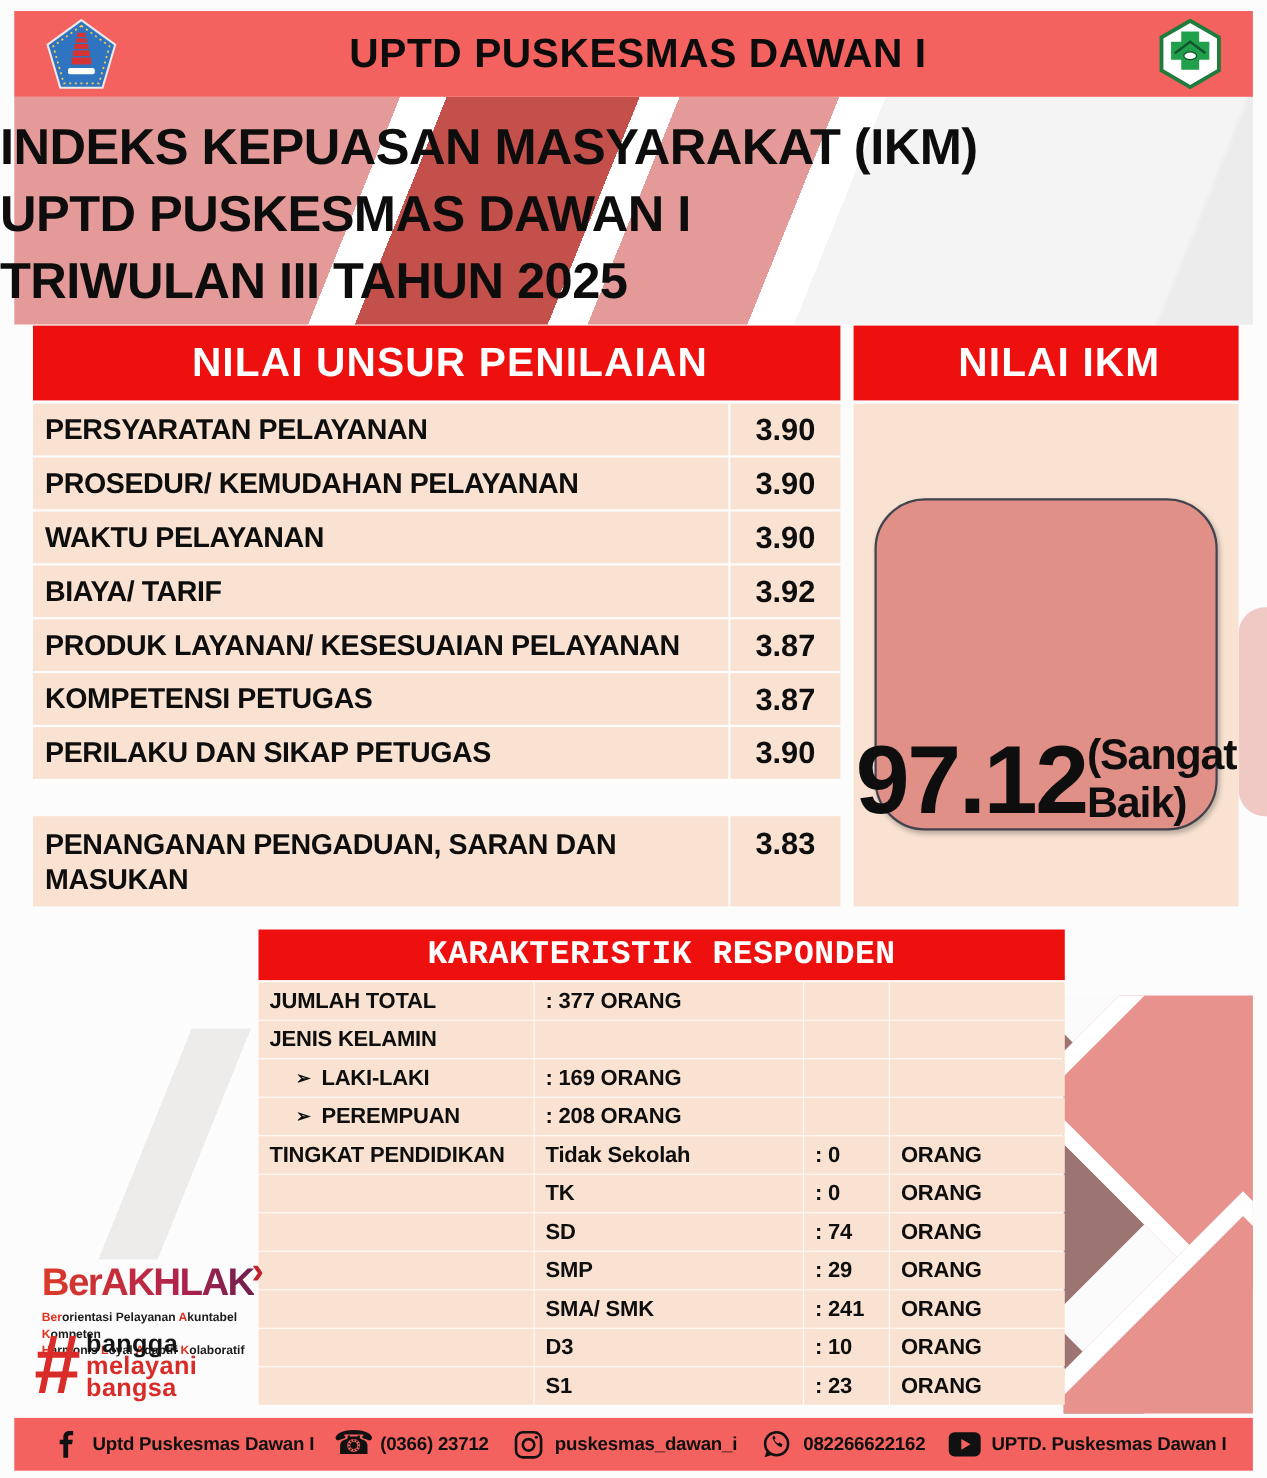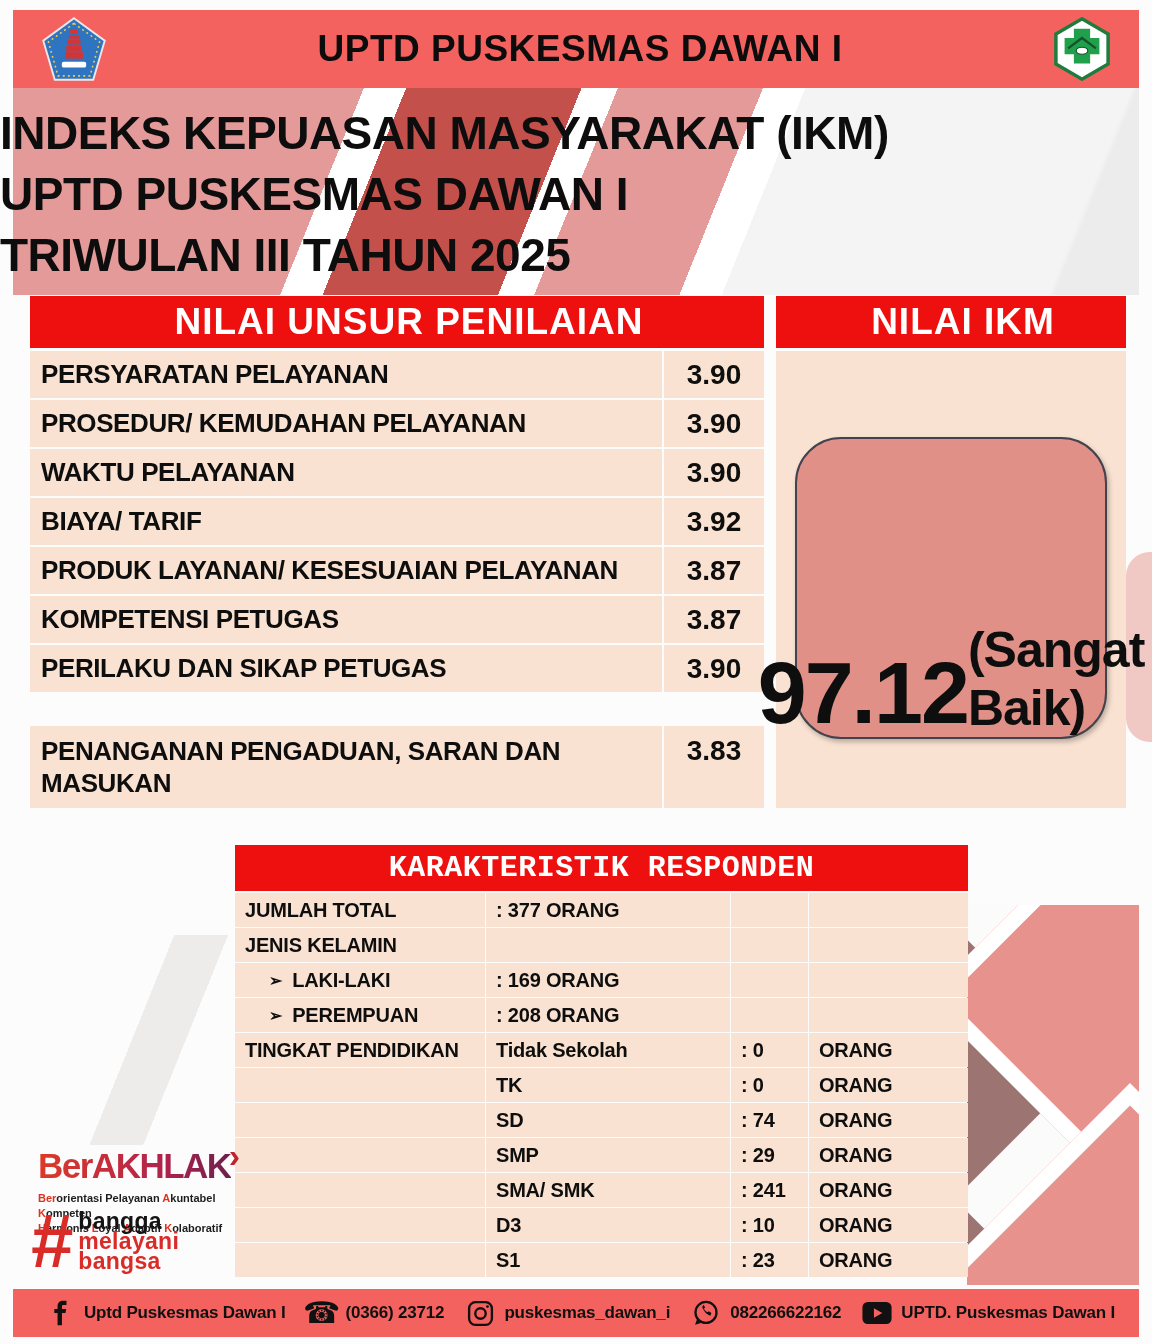--- a/index.html
+++ b/index.html
@@ -49,21 +49,21 @@
 
   
   .score-area {
     position:absolute; left:30px; top:296px; width:1096px; z-index:4;
     display:grid; grid-template-columns:734px 350px; column-gap:12px;
   }
   .thead {
     background:#EE0F0F; color:#fff; font-weight:bold; text-align:center;
     display:flex; align-items:center; justify-content:center;
   }
-  .unsur-head, .ikm-head { height:52px; font-size:37px; letter-spacing:1px; margin-bottom:3px;padding-left:24px; }
+  .unsur-head, .ikm-head { height:68px; font-size:37px; letter-spacing:1px; margin-bottom:3px;padding-left:24px; }
   .unsur-rows { display:flex; flex-direction:column; gap:2px; }
   .unsur-row { display:grid; grid-template-columns:1fr 100px; gap:2px; min-height:47px; }
   .unsur-row.tall { min-height:82px;margin-top:32px; }
   .unsur-label {
     background:#F9E2D1; display:flex; align-items:center;
     padding:3px 11px; font-size:26px; font-weight:bold; letter-spacing:-.4px; line-height:1.25;
   }
   .unsur-value {
     background:#F9E2D1; display:flex; align-items:center; justify-content:center;
     font-size:28px; font-weight:bold;
@@ -72,21 +72,21 @@
 
   .ikm-col { display:flex; flex-direction:column; }
   .ikm-body { background:#F9E2D1; flex:1; display:flex; justify-content:center; }
   .ikm-box {
     margin-top:86px; width:312px; height:302px;
     background:#E09087; border:2px solid #41434F; border-radius:46px;
     display:flex; align-items:flex-end; justify-content:center;
     box-shadow:2px 3px 5px rgba(0,0,0,.25);
   }
   .ikm-score { font-size:88px; font-weight:bold; line-height:1; letter-spacing:-2px; }
-  .ikm-cat   { font-size:50px; font-weight:bold; letter-spacing:-1px; }
+  .ikm-cat   { font-size:39px; font-weight:bold; letter-spacing:-1px; }
 
   
   .responden { position:absolute; left:235px; top:845px; width:733px; z-index:4; }
   .resp-head { height:46px; font-size:30px; letter-spacing:.5px; margin-bottom:2px;font-family:Liberation Mono, monospace; }
   .resp-rows { display:flex; flex-direction:column; gap:1px; }
   .resp-row  { display:grid; grid-template-columns:250px 244px 77px 1fr; gap:1px; min-height:34px; }
   .resp-cell {
     background:#F9E2D1; display:flex; align-items:center;
     padding:0 10px; font-size:20px; font-weight:bold; letter-spacing:-.2px;
   }

